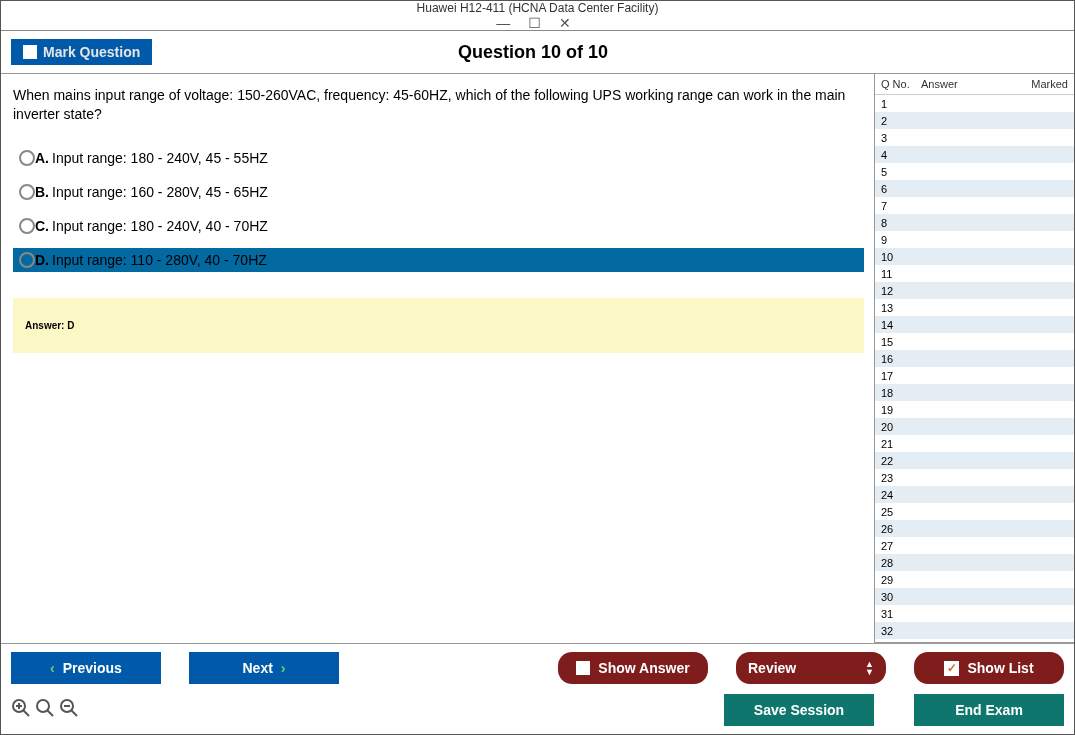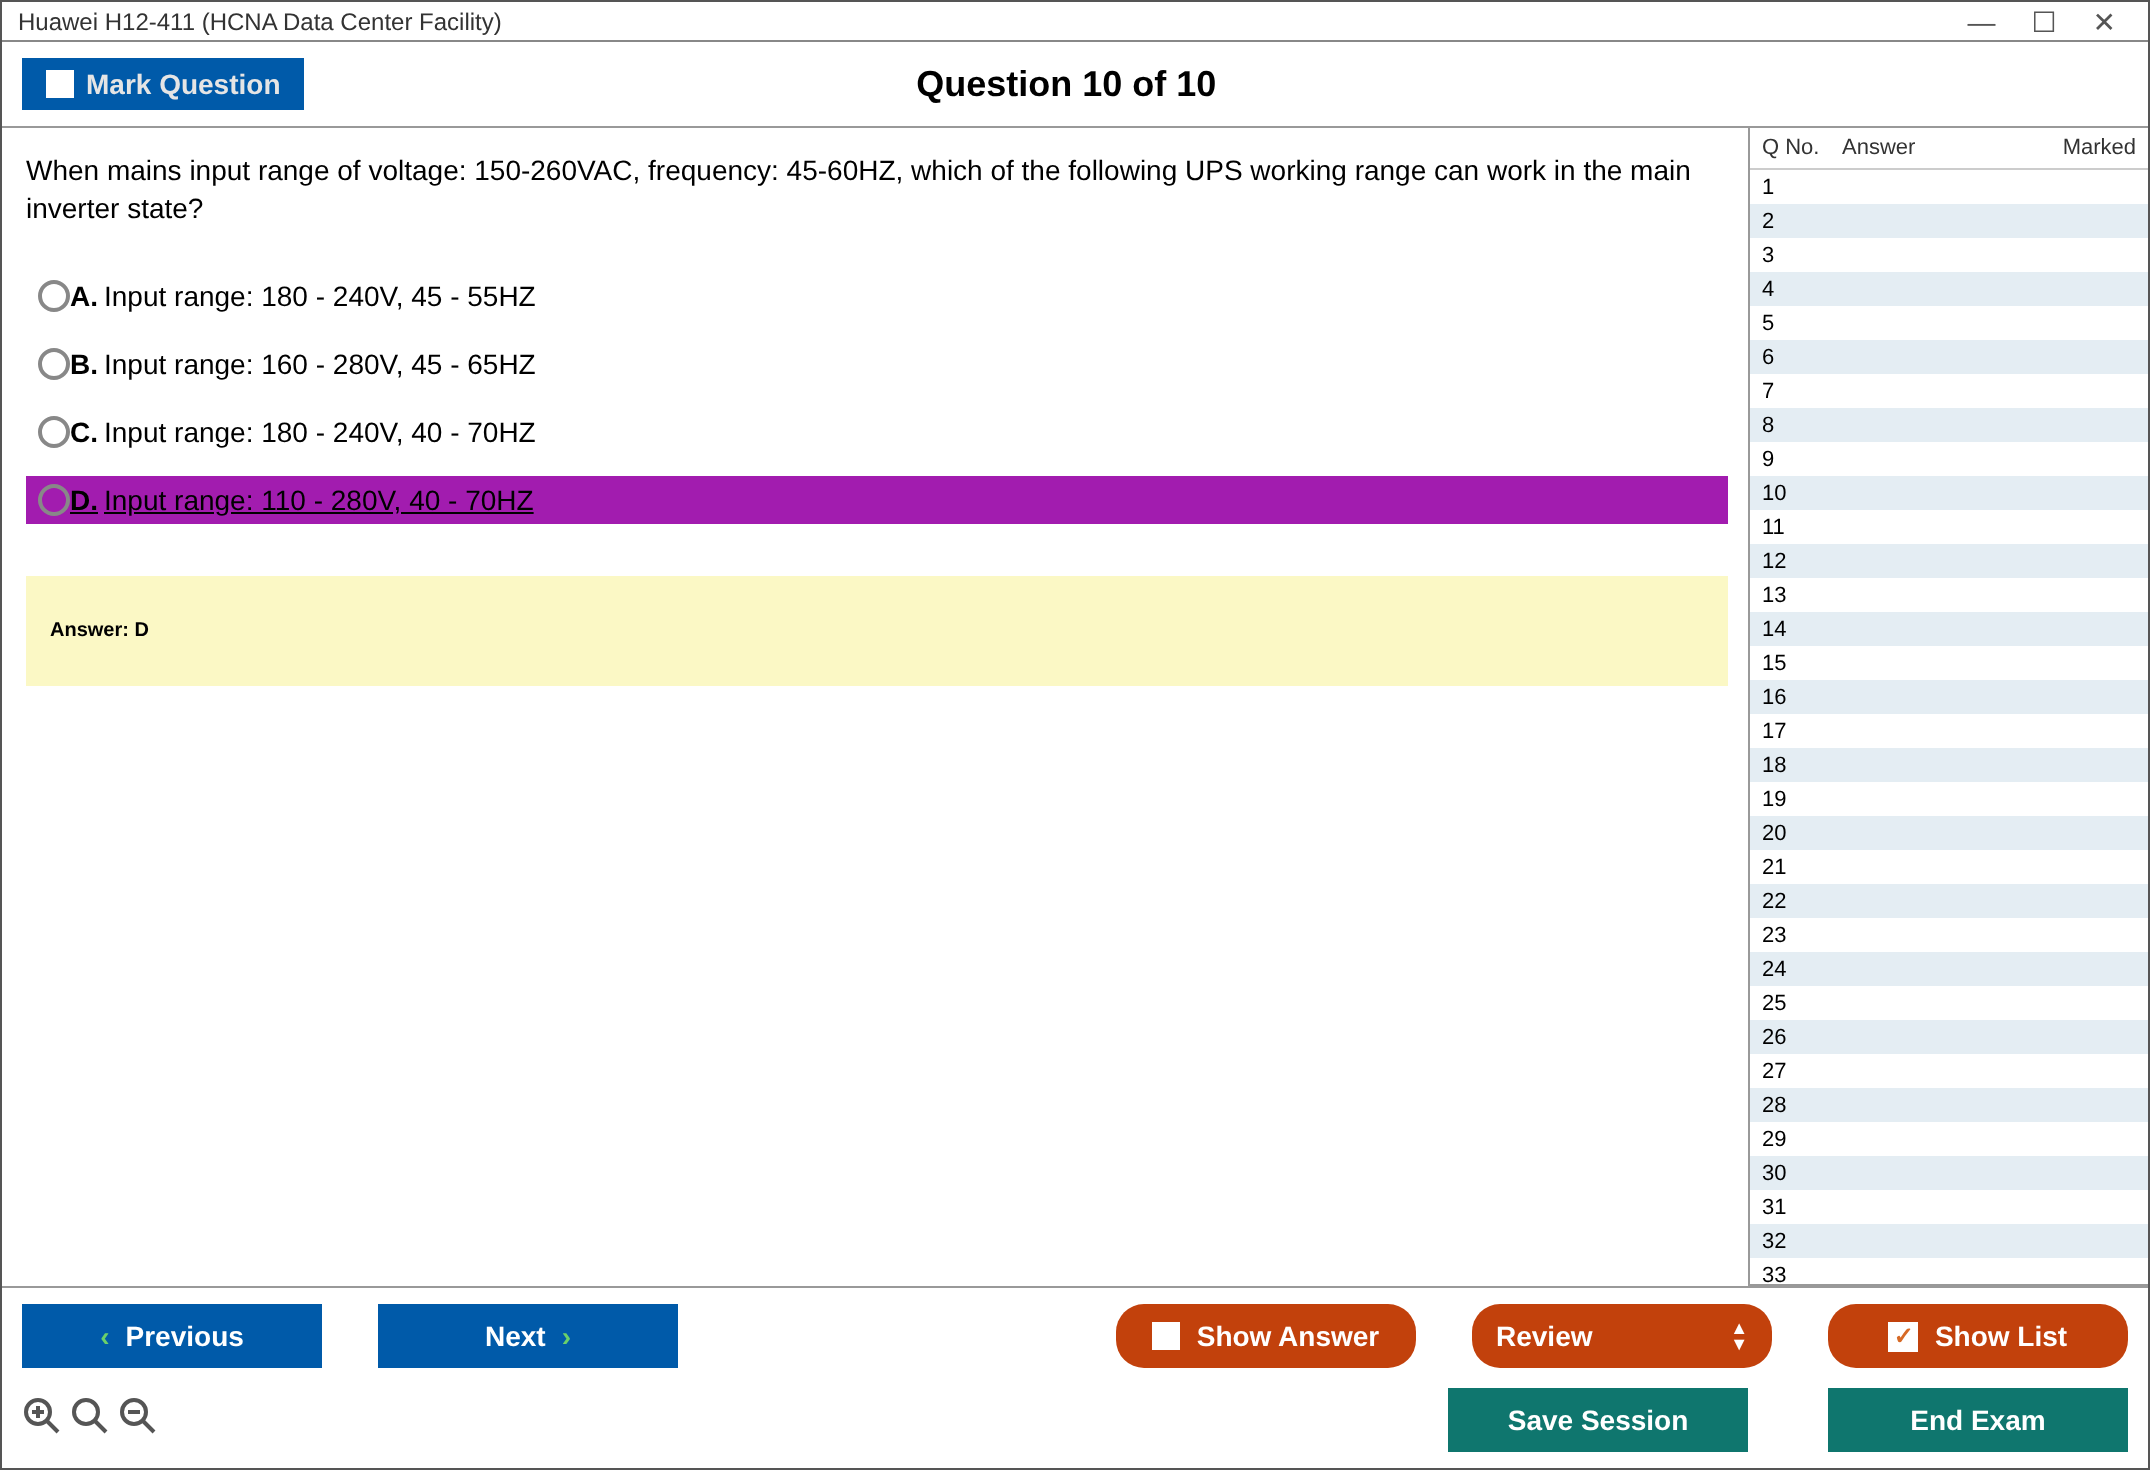--- a/index.html
+++ b/index.html
@@ -12,28 +12,29 @@
     overflow: hidden;
   }
   .window {
     border: 1px solid #555;
     width: 1075px;
     height: 735px;
     display: flex;
     flex-direction: column;
   }
   .titlebar {
-    height: 20px;
+    height: 30px;
     display: flex;
     align-items: center;
     justify-content: space-between;
     padding: 0 8px;
     border-bottom: 1px solid #888;
     font-size: 12px;
     color: #333;
+    flex-direction: column;
   }
   .titlebar-controls { display: flex; gap: 18px; color: #555; font-size: 14px; padding-right: 8px;}
   .titlebar-controls span { cursor: pointer; }
   .header-row {
     display: flex;
     align-items: center;
     padding: 8px 10px;
     border-bottom: 1px solid #999;
   }
   .mark-btn {
@@ -72,21 +73,21 @@
     line-height: 1.35;
   }
   .options { display: flex; flex-direction: column; gap: 10px; }
   .option {
     display: flex;
     align-items: center;
     padding: 4px 6px;
     font-size: 14px;
     cursor: pointer;
   }
-  .option.correct { background: #a21caf; text-decoration: underline; }
+  .option.correct { background: #0369a1; }
   .radio {
     width: 16px; height: 16px; border: 2px solid #888; border-radius: 50%; flex-shrink:0;
   }
   .opt-letter { font-weight: bold; margin-right: 3px;}
   .answer-box {
     margin-top: 26px;
     background: #fbf8c5;
     padding: 22px 12px;
     font-weight: bold;
     font-size: 10px;
@@ -137,21 +138,21 @@
     align-items:center;
     justify-content:center;
     gap:8px;
     color:#fff;
     font-weight:bold;
     font-size:14px;
     cursor:pointer;
     padding: 0 14px;
   }
   .btn-blue { background:#005aa9; }
-  .btn-orange { background:#c2410c;border-radius:14px; }
+  .btn-orange { background:#7f1d1d;border-radius:14px; }
   .btn-navy { background:#0f766e; }
   .chev { font-weight:bold; }
   .chev.green { color:#6ad06a; }
   .spacer { flex:1; }
   .footer-row2 {
     display:flex;
     align-items:center;
     margin-top:10px;
     gap: 6px;
     color:#555;

